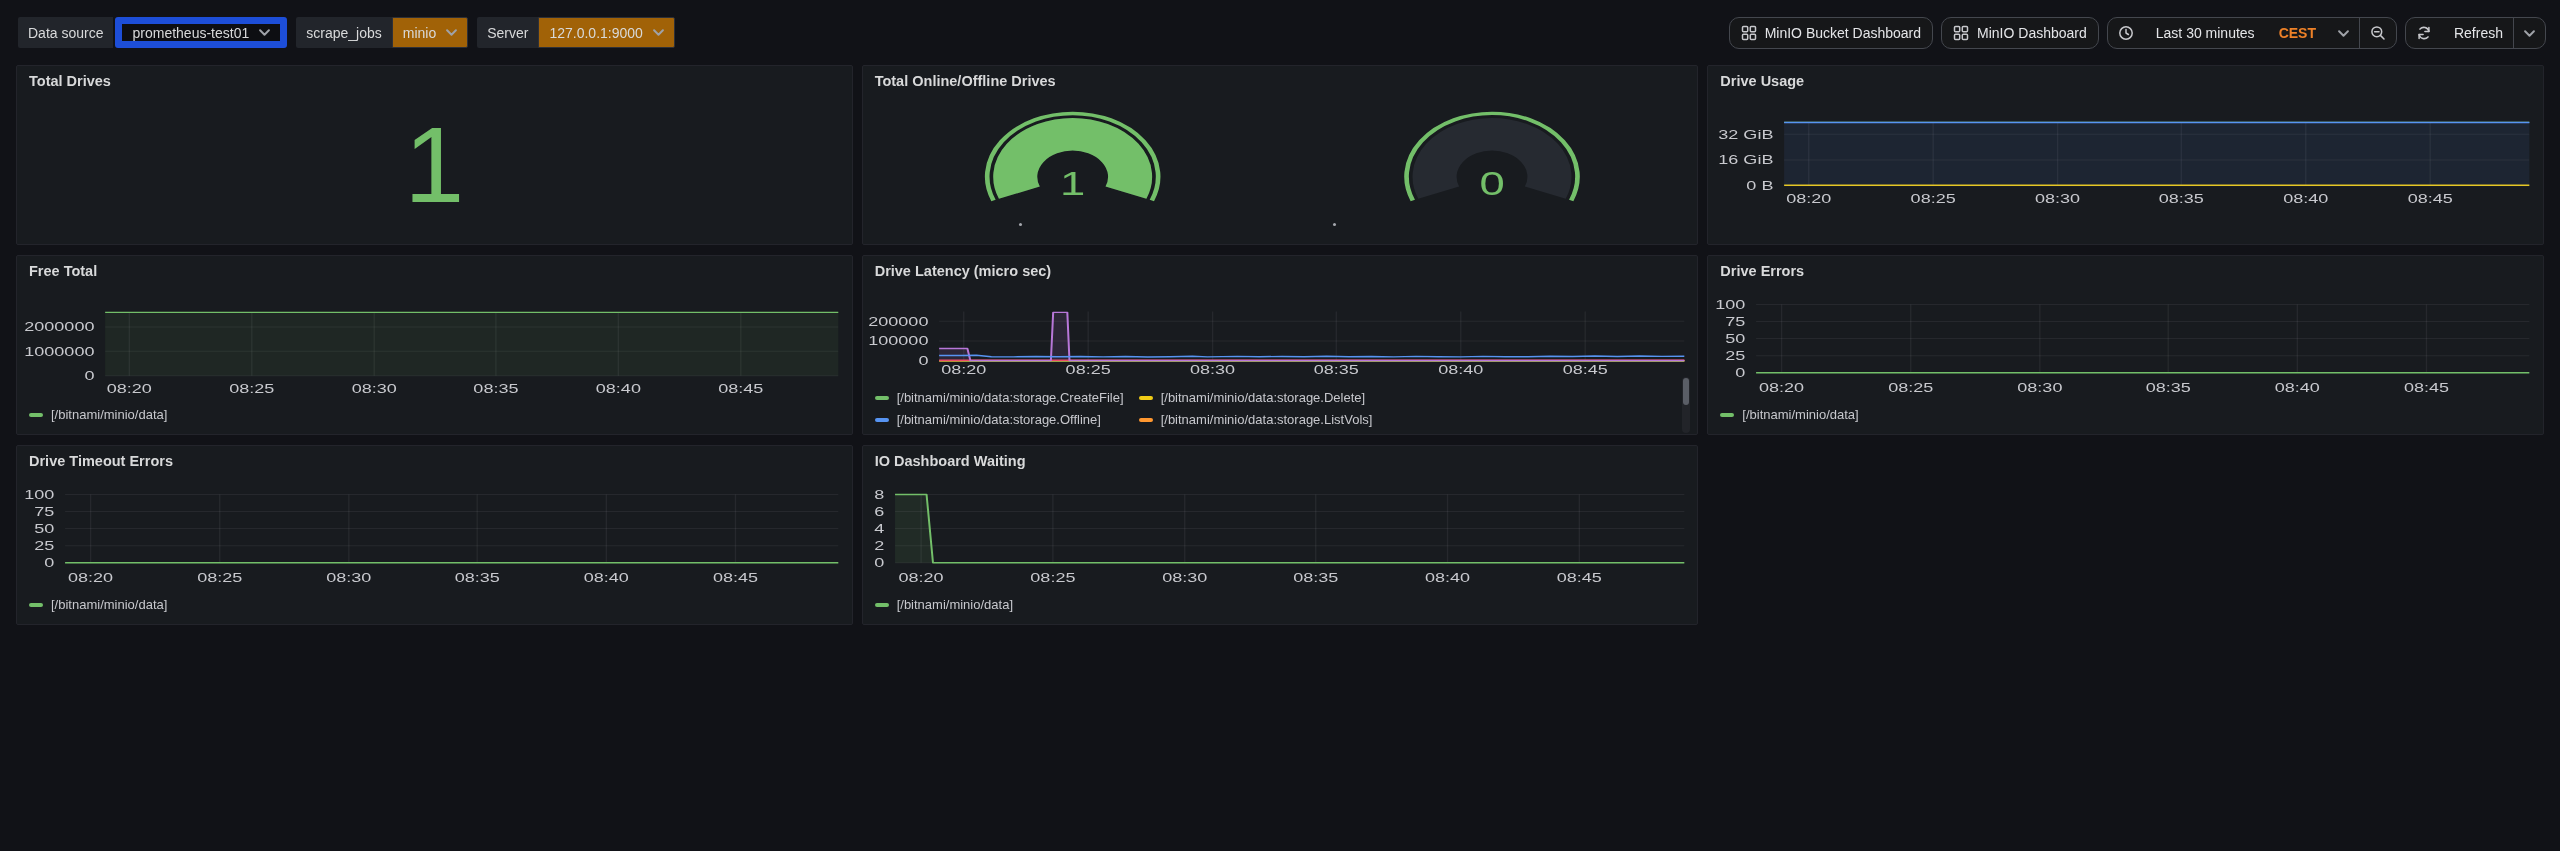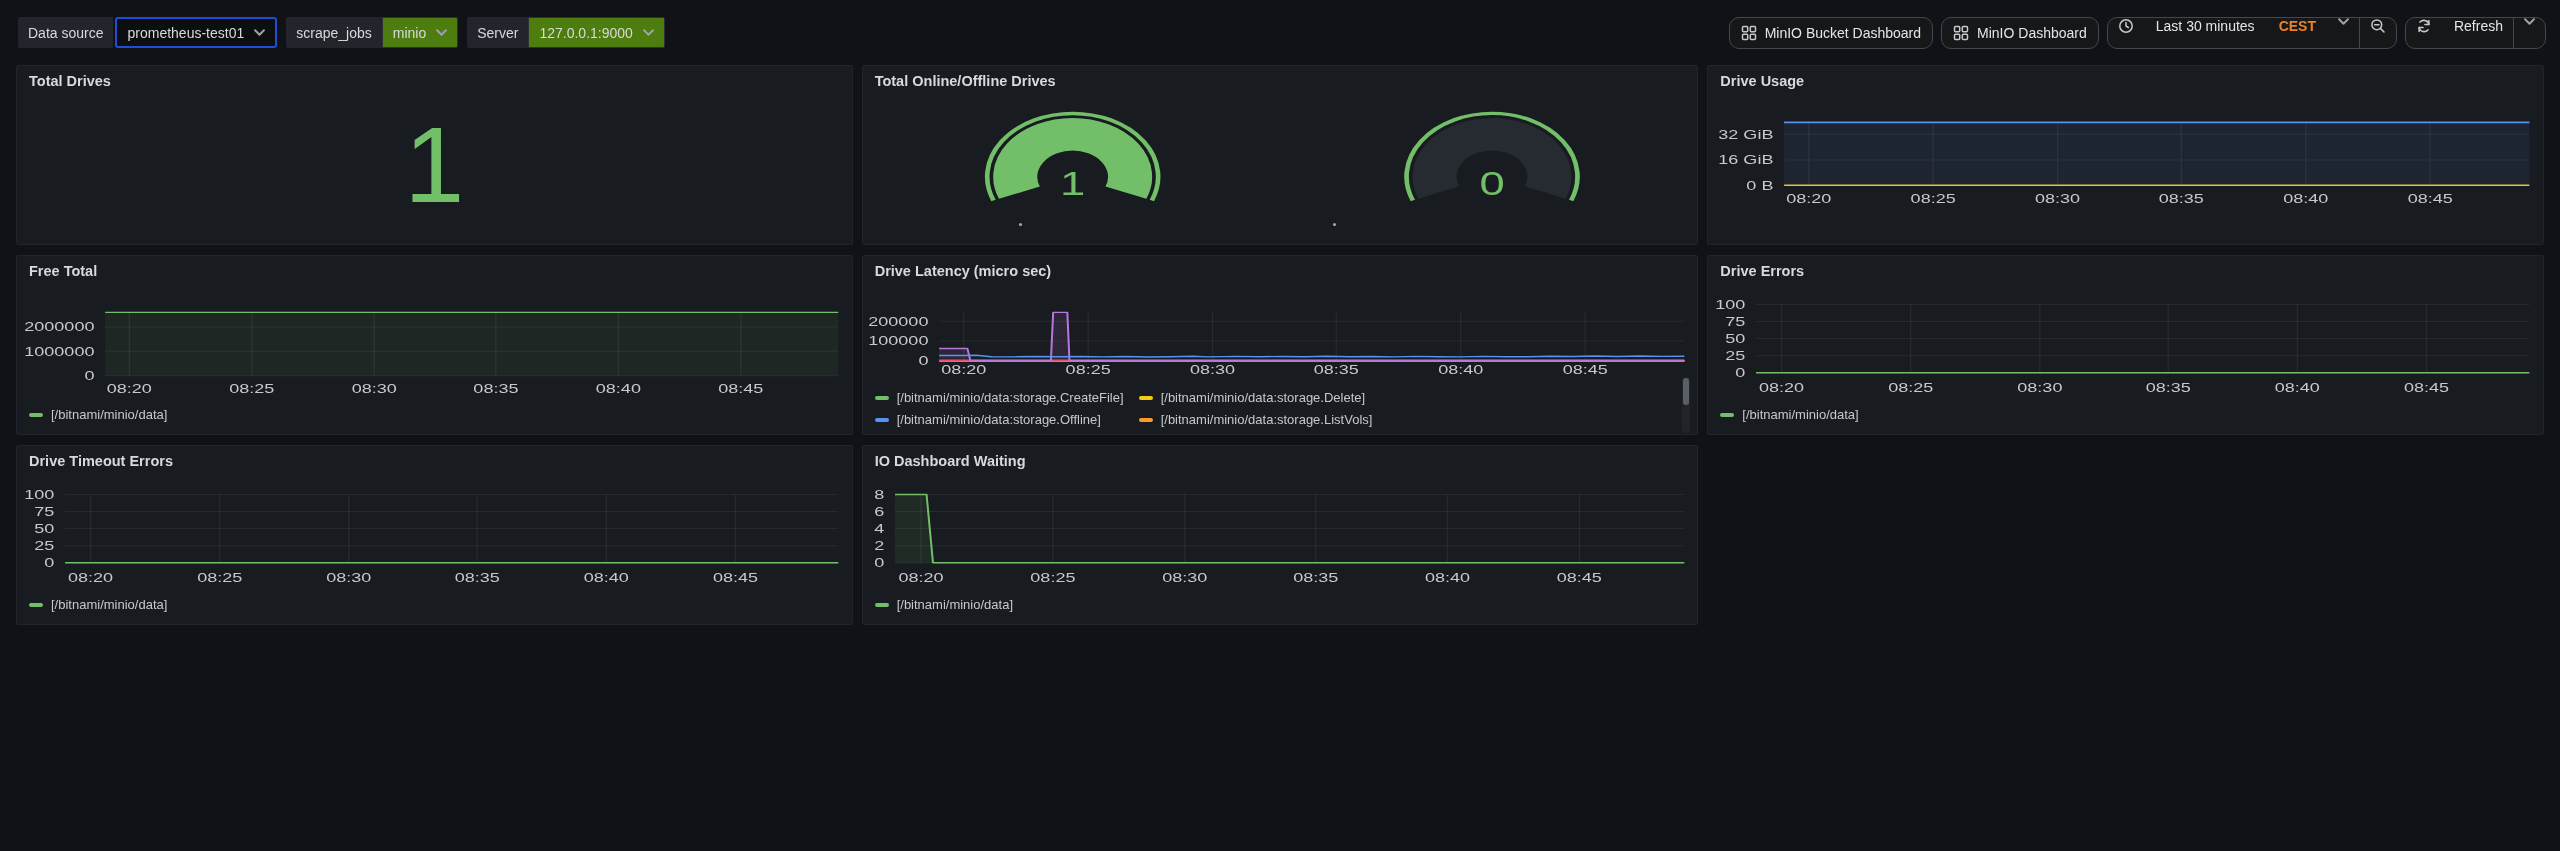--- a/index.html
+++ b/index.html
@@ -5,29 +5,29 @@
   html,body{margin:0;padding:0;background:#111217;width:2560px;height:851px;overflow:hidden;
     font-family:"Liberation Sans","DejaVu Sans",sans-serif;-webkit-font-smoothing:antialiased;}
   *{box-sizing:border-box;}
   
   .toolbar{position:absolute;top:0;left:0;right:0;height:64px;padding:17px 14px 0 18px;display:flex;align-items:flex-start;}
   .tb-left{display:flex;gap:9px;align-items:center;}
   .tb-right{margin-left:auto;display:flex;gap:8px;align-items:center;}
   .var{display:flex;align-items:stretch;height:31px;}
   .var-label{background:#22252b;color:#d8d9da;font-size:14px;font-weight:400;display:flex;align-items:center;
     padding:0 10px;border-radius:2px 0 0 2px;white-space:nowrap;}
-  .var-select{background:#4d7c0f;border:1px solid #2e3038;color:#d8d9da;font-size:14px;font-weight:500;
+  .var-select{background:#a16207;border:1px solid #2e3038;color:#d8d9da;font-size:14px;font-weight:500;
     display:flex;align-items:center;gap:10px;padding:0 10px;border-radius:0 2px 2px 0;white-space:nowrap;cursor:pointer;}
-  .var-select.focused{background:#0d0e12;border:2px solid #1d4ed8;border-radius:3px;margin-left:2px;}
+  .var-select.focused{background:#0d0e12;border:7px solid #1d4ed8;border-radius:3px;margin-left:2px;}
   .chev{width:11px;height:7px;flex:0 0 auto;}
   .chev path{stroke:#9fa2a8;stroke-width:1.8;fill:none;stroke-linecap:round;stroke-linejoin:round;}
   .tb-btn,.btn-group{height:32px;border:1px solid #44474e;border-radius:10px;background:#161719;color:#e4e5e8;
     display:flex;align-items:center;font-size:14px;font-weight:500;cursor:pointer;}
   .tb-btn{padding:0 11px;gap:8px;white-space:nowrap;}
-  .btn-sec{display:flex;height:100%;padding:0 10px;gap:22px;white-space:nowrap;}
+  .btn-sec{display:flex;align-items:center;height:100%;padding:0 10px;gap:22px;white-space:nowrap;}
   .btn-sec + .btn-sec{border-left:1px solid #44474e;}
   .icon16{width:16px;height:16px;flex:0 0 auto;}
   .icon16 *{stroke:#c7c8cc;stroke-width:1.5;fill:none;stroke-linecap:round;stroke-linejoin:round;}
   .tz{color:#ED8128;font-weight:600;margin-left:2px;}
   
   .dash{position:absolute;top:65px;left:16px;right:16px;display:grid;grid-template-columns:repeat(3,1fr);
     grid-auto-rows:180px;gap:10px 9px;}
   .panel{position:relative;background:#181b1f;border:1px solid #23242b;border-radius:2px;overflow:hidden;}
   .p-title{position:absolute;top:7px;left:12px;font-size:14.5px;font-weight:600;color:#d8d9da;cursor:pointer;white-space:nowrap;}
   .bigstat{position:absolute;left:0;right:0;top:20px;bottom:0;display:flex;align-items:center;justify-content:center;

